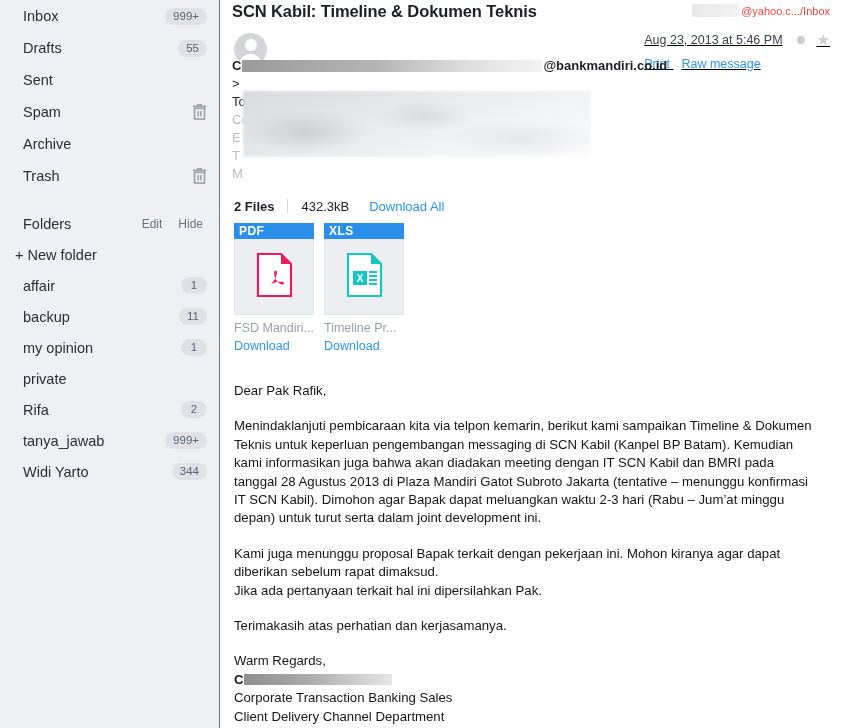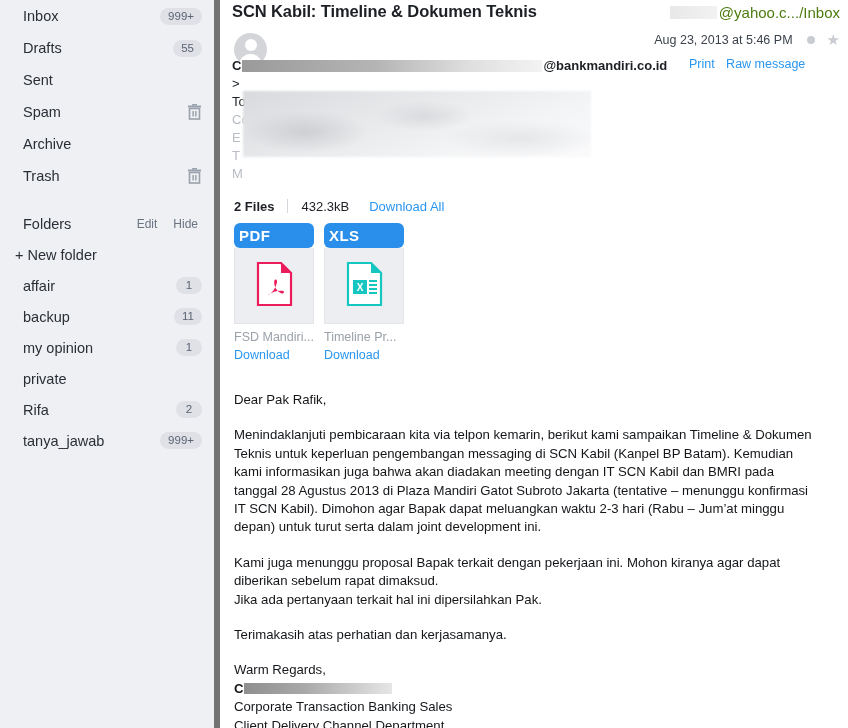--- a/index.html
+++ b/index.html
@@ -17,21 +17,21 @@
     display: flex;
     width: 848px;
     height: 728px;
   }
 
   
   .sidebar {
     width: 220px;
     height: 728px;
     background: #eff0f4;
-    border-right: 6px solid #737373;
+    border-right: 1px solid #737373;
     flex: 0 0 220px;
     padding-top: 0px;
     position: relative;
   }
 
   .nav-item {
     height: 32px;
     display: flex;
     align-items: center;
     padding: 0 12px 0 23px;
@@ -94,41 +94,41 @@
     color: #2a2f36;
     cursor: pointer;
   }
   .folder-name { flex: 1; white-space: nowrap; }
 
   
   .main {
     flex: 1;
     height: 728px;
     background: #ffffff;
-    padding: 0 8px 0 12px;
+    padding: 0 18px 0 12px;
     position: relative;
     overflow: hidden;
   }
 
   .subject-row {
     display: flex;
     align-items: flex-start;
     padding-top: 1px;
   }
   .subject {
     font-size: 16.5px;
     font-weight: bold;
     color: #1c1f24;
     flex: 1;
     letter-spacing: -0.1px;
     padding-top: 1px;
   }
   .mailbox-path {
-    font-size: 15px;
-    color: #4d7c0f;
+    font-size: 11px;
+    color: #ef4444;
     white-space: nowrap;
     display: flex;
     align-items: center;
     padding-top: 3px;
   }
   .redact-inline {
     display: inline-block;
     width: 47px;
     height: 13px;
     background: linear-gradient(90deg,#e8e8e8,#f2f2f2);
@@ -163,21 +163,22 @@
     content: "";
     position: absolute;
     width: 23px; height: 15px;
     border-radius: 12px 12px 0 0;
     background: #ffffff;
     left: 5px; top: 21px;
   }
 
   .meta-right {
     margin-left: auto;
-    text-align: center;
+    text-align: left;
+    text-decoration: underline;
   }
   .date-line {
     display: flex;
     align-items: center;
     justify-content: flex-end;
     font-size: 12.5px;
     color: #3c424b;
   }
   .dot-icon {
     width: 8px; height: 8px;
@@ -275,30 +276,29 @@
     width: 80px;
     height: 76px;
     background: #eceef1;
     border: 1px solid #e3e5e9;
     border-top: none;
     display: flex;
     align-items: center;
     justify-content: center;
   }
   .card-tag {
-    height: 25px;
+    height: 16px;
     background: #2a8fea;
     color: #ffffff;
-    font-size: 15px;
+    font-size: 12px;
     font-weight: bold;
     display: flex;
     align-items: center;
     padding-left: 5px;
     letter-spacing: 0.4px;
-    border-radius: 6px;
   }
   .card-name {
     font-size: 12.5px;
     color: #9ba1a9;
     margin-top: 6px;
     white-space: nowrap;
     overflow: hidden;
   }
   .card-dl {
     font-size: 12.5px;
@@ -401,20 +401,24 @@
     <div class="folder-item">
       <span class="folder-name">private</span>
     </div>
     <div class="folder-item">
       <span class="folder-name">Rifa</span>
       <span class="badge">2</span>
     </div>
     <div class="folder-item">
       <span class="folder-name">tanya_jawab</span>
       <span class="badge">999+</span>
+    </div>
+    <div class="folder-item">
+      <span class="folder-name">Widi Yarto</span>
+      <span class="badge">344</span>
     </div>
 
   </div>
 
   <div class="main">
 
     <div class="subject-row">
       <div class="subject">SCN Kabil: Timeline &amp; Dokumen Teknis</div>
       <div class="mailbox-path">
         <span class="redact-inline"></span>

